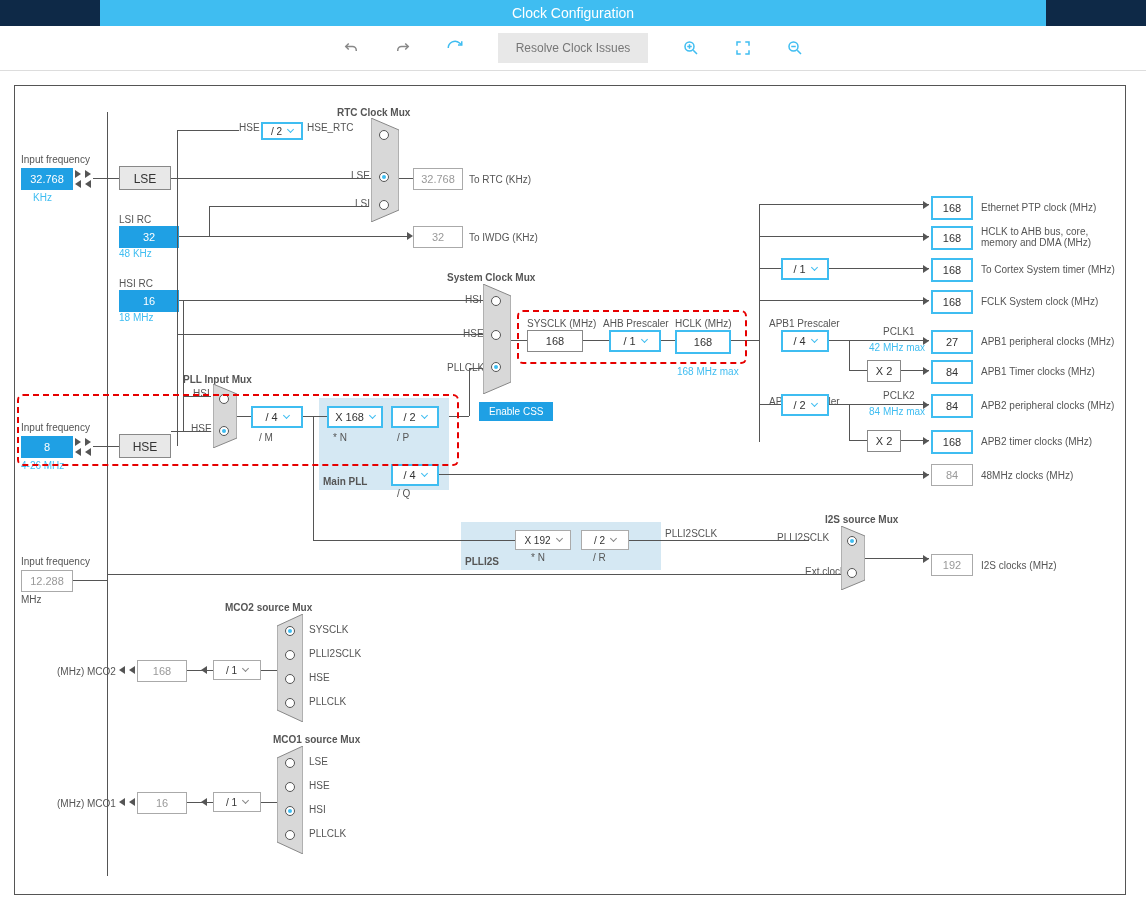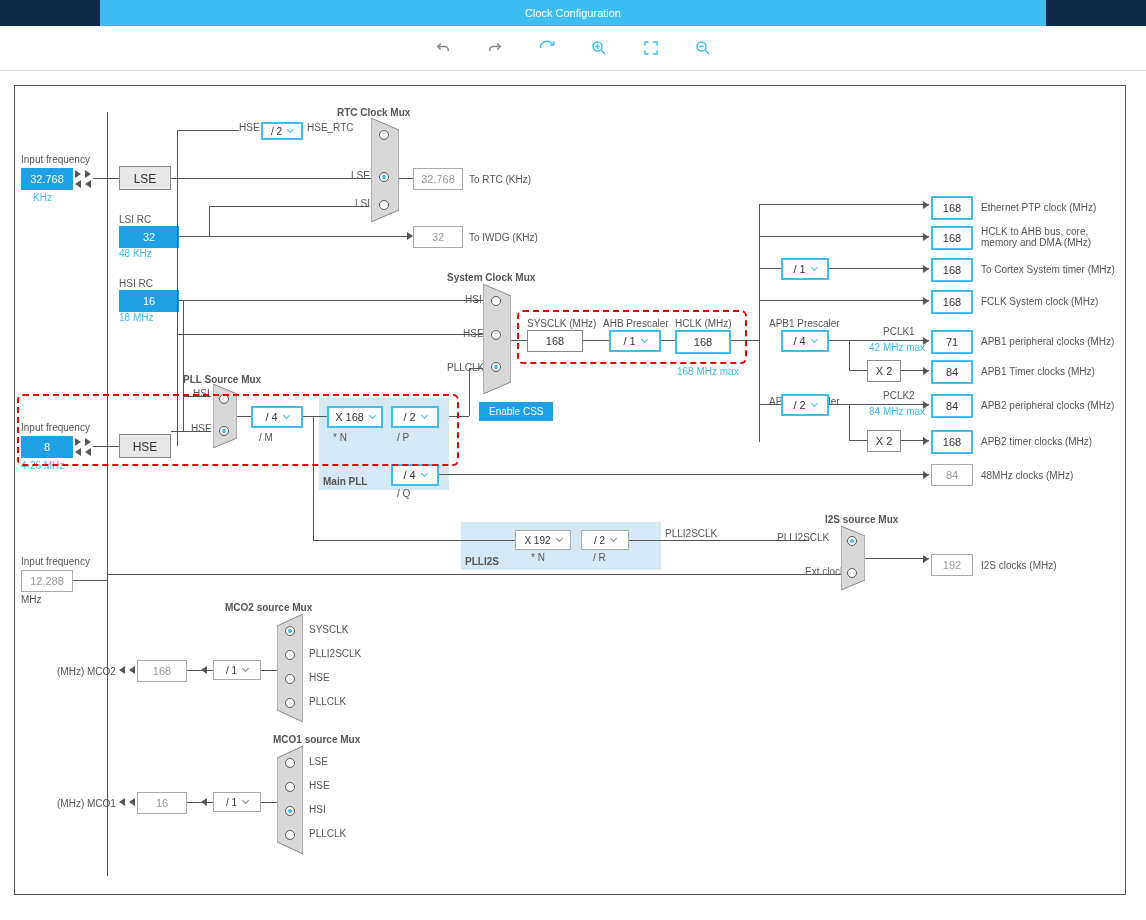--- a/index.html
+++ b/index.html
@@ -1,17 +1,17 @@
 <!DOCTYPE html>
 <html><head>
 <meta charset="utf-8">
 <style>
   html,body{margin:0;padding:0;font-family:Arial,Helvetica,sans-serif;font-size:11px;color:#333;background:#fff}
   .tabs{display:flex;height:26px}
-  .tab{flex:1;display:flex;align-items:center;justify-content:center;font-size:11px;cursor:pointer}
+  .tab{flex:1;display:flex;align-items:center;justify-content:center;font-size:14px;cursor:pointer}
   .tab.active{background:#3FBDF1;color:#fff}
   .tab.inactive{background:#0E2947;color:#fff}
   .tab.filler{width:100px;flex:0 0 100px;background:#0E2947}
   .toolbar{display:flex;align-items:center;justify-content:center;gap:34px;height:44px;border-bottom:1px solid #ddd;background:#fff}
   .tool-icon{width:18px;height:18px;color:#888}
   .tool-icon.blue{color:#3FBDF1}
   .btn-resolve{background:#E8E8E8;color:#777;border:none;padding:8px 18px;font-size:12px;cursor:pointer}
   .canvas-wrap{padding:14px}
   .canvas{position:relative;width:1112px;height:810px;border:1px solid #555;box-sizing:border-box;background:#fff}
   .lbl{position:absolute;font-size:10px;color:#555;white-space:nowrap}
@@ -52,20 +52,21 @@
         <path d="M5 10h9a5 5 0 015 5v1"></path>
       </svg></span>
   <span class="tool-icon"><svg viewBox="0 0 24 24" width="18" height="18" fill="none" stroke="currentColor" stroke-width="2">
         <path d="M15 14l4-4-4-4"></path>
         <path d="M19 10h-9a5 5 0 00-5 5v1"></path>
       </svg></span>
   <span class="tool-icon blue"><svg viewBox="0 0 24 24" width="18" height="18" fill="none" stroke="currentColor" stroke-width="2">
         <path d="M3 12a9 9 0 0115-6.7L21 8"></path>
         <path d="M21 3v5h-5"></path>
       </svg></span>
+  <button class="btn-resolve">Resolve Clock Issues</button>
   <span class="tool-icon blue"><svg viewBox="0 0 24 24" width="18" height="18" fill="none" stroke="currentColor" stroke-width="2">
         <circle cx="10" cy="10" r="6"></circle>
         <path d="M10 7v6M7 10h6M15 15l5 5"></path>
       </svg></span>
   <span class="tool-icon blue"><svg viewBox="0 0 24 24" width="18" height="18" fill="none" stroke="currentColor" stroke-width="2">
         <path d="M4 9V4h5M20 9V4h-5M4 15v5h5M20 15v5h-5"></path>
       </svg></span>
   <span class="tool-icon blue"><svg viewBox="0 0 24 24" width="18" height="18" fill="none" stroke="currentColor" stroke-width="2">
         <circle cx="10" cy="10" r="6"></circle>
         <path d="M7 10h6M15 15l5 5"></path>
@@ -133,21 +134,21 @@
   <div class="radio" style="left:364px;top:44px"></div>
   <div class="radio sel" style="left:364px;top:86px"></div>
   <div class="radio" style="left:364px;top:114px"></div>
   <div class="line-h" style="left:384px;top:92px;width:14px"></div>
   <div class="vbox gray-border" style="left:398px;top:82px;width:50px">32.768</div>
   <div class="lbl" style="left:454px;top:88px">To RTC (KHz)</div>
   <div class="vbox gray-border" style="left:398px;top:140px;width:50px">32</div>
   <div class="lbl" style="left:454px;top:146px">To IWDG (KHz)</div>
   <div class="arrow-r" style="left:392px;top:146px"></div>
 
-  <div class="lbl head" style="left:168px;top:288px">PLL Source Mux</div>
+  <div class="lbl head" style="left:168px;top:288px">PLL Input Mux</div>
   <div class="lbl" style="left:178px;top:302px">HSI</div>
   <div class="lbl" style="left:176px;top:337px">HSE</div>
   <svg style="position:absolute;left:198px;top:298px" width="24" height="64">
         <polygon points="0,0 24,10 24,54 0,64" fill="#D8D8D8" stroke="#888"></polygon>
       </svg>
   <div class="radio" style="left:204px;top:308px"></div>
   <div class="radio sel" style="left:204px;top:340px"></div>
 
   <div class="pll-box" style="left:304px;top:312px;width:130px;height:92px"></div>
   <div class="dd large" style="left:236px;top:320px;width:52px;height:22px">
@@ -231,21 +232,21 @@
   <div class="line-h" style="left:744px;top:214px;width:170px"></div>
   <div class="arrow-r" style="left:908px;top:211px"></div>
 
   <div class="lbl" style="left:754px;top:232px">APB1 Prescaler</div>
   <div class="dd large" style="left:766px;top:244px;width:48px;height:22px">
         <span>/ 4</span>
         <span class="chev"></span>
       </div>
   <div class="lbl" style="left:868px;top:240px">PCLK1</div>
   <div class="lbl blue" style="left:854px;top:256px">42 MHz max</div>
-  <div class="vbox blue-border" style="left:916px;top:244px;width:42px">71</div>
+  <div class="vbox blue-border" style="left:916px;top:244px;width:42px">27</div>
   <div class="lbl" style="left:966px;top:250px">APB1 peripheral clocks (MHz)</div>
   <div class="line-h" style="left:814px;top:254px;width:100px"></div>
   <div class="arrow-r" style="left:908px;top:251px"></div>
   <div class="vbox" style="left:852px;top:274px;width:34px">X 2</div>
   <div class="vbox blue-border" style="left:916px;top:274px;width:42px">84</div>
   <div class="lbl" style="left:966px;top:280px">APB1 Timer clocks (MHz)</div>
   <div class="line-v" style="left:834px;top:254px;height:30px"></div>
   <div class="line-h" style="left:834px;top:284px;width:18px"></div>
   <div class="line-h" style="left:886px;top:284px;width:28px"></div>
   <div class="arrow-r" style="left:908px;top:281px"></div>

